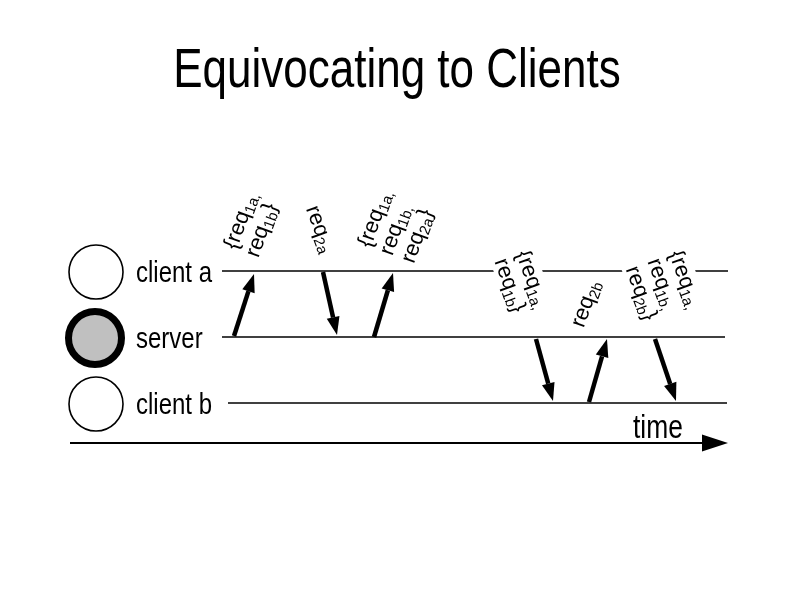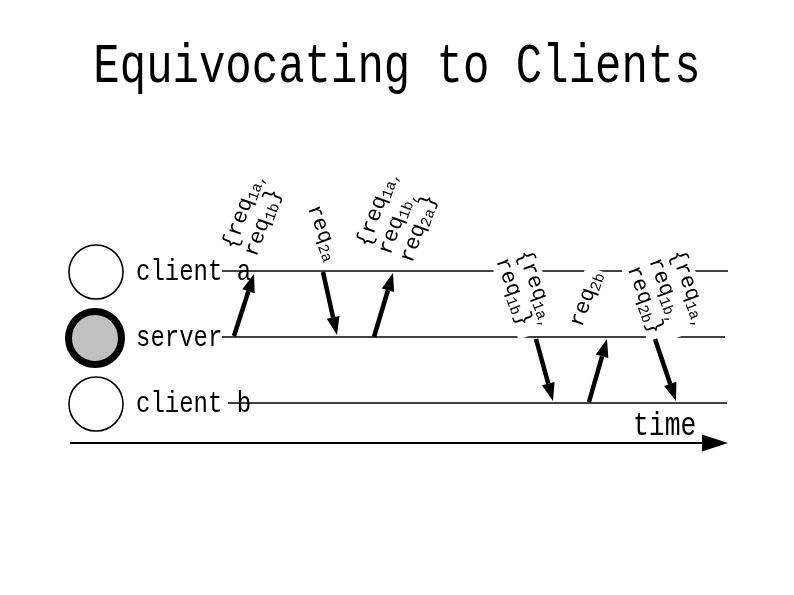--- a/index.html
+++ b/index.html
@@ -1,18 +1,18 @@
 <!DOCTYPE html>
 <html><head>
 <meta charset="utf-8">
 <style>
   html,body{margin:0;padding:0;background:#888;}
   .slide{
     position:relative;width:794px;height:595px;background:#fff;
-    overflow:hidden;font-family:Liberation Mono, monospace;color:#000;
+    overflow:hidden;font-family:Liberation Sans, sans-serif;color:#000;
   }
   .title{
     position:absolute;top:38px;left:0;width:794px;margin:0;
     font-size:55px;font-weight:400;text-align:center;line-height:60px;
     transform:scaleX(0.8);transform-origin:50% 50%;white-space:nowrap;
   }
   svg.layer{position:absolute;left:0;top:0;}
   .actor-label{
     position:absolute;font-size:30px;line-height:32px;white-space:nowrap;
     transform:scaleX(0.8);transform-origin:0 0;

